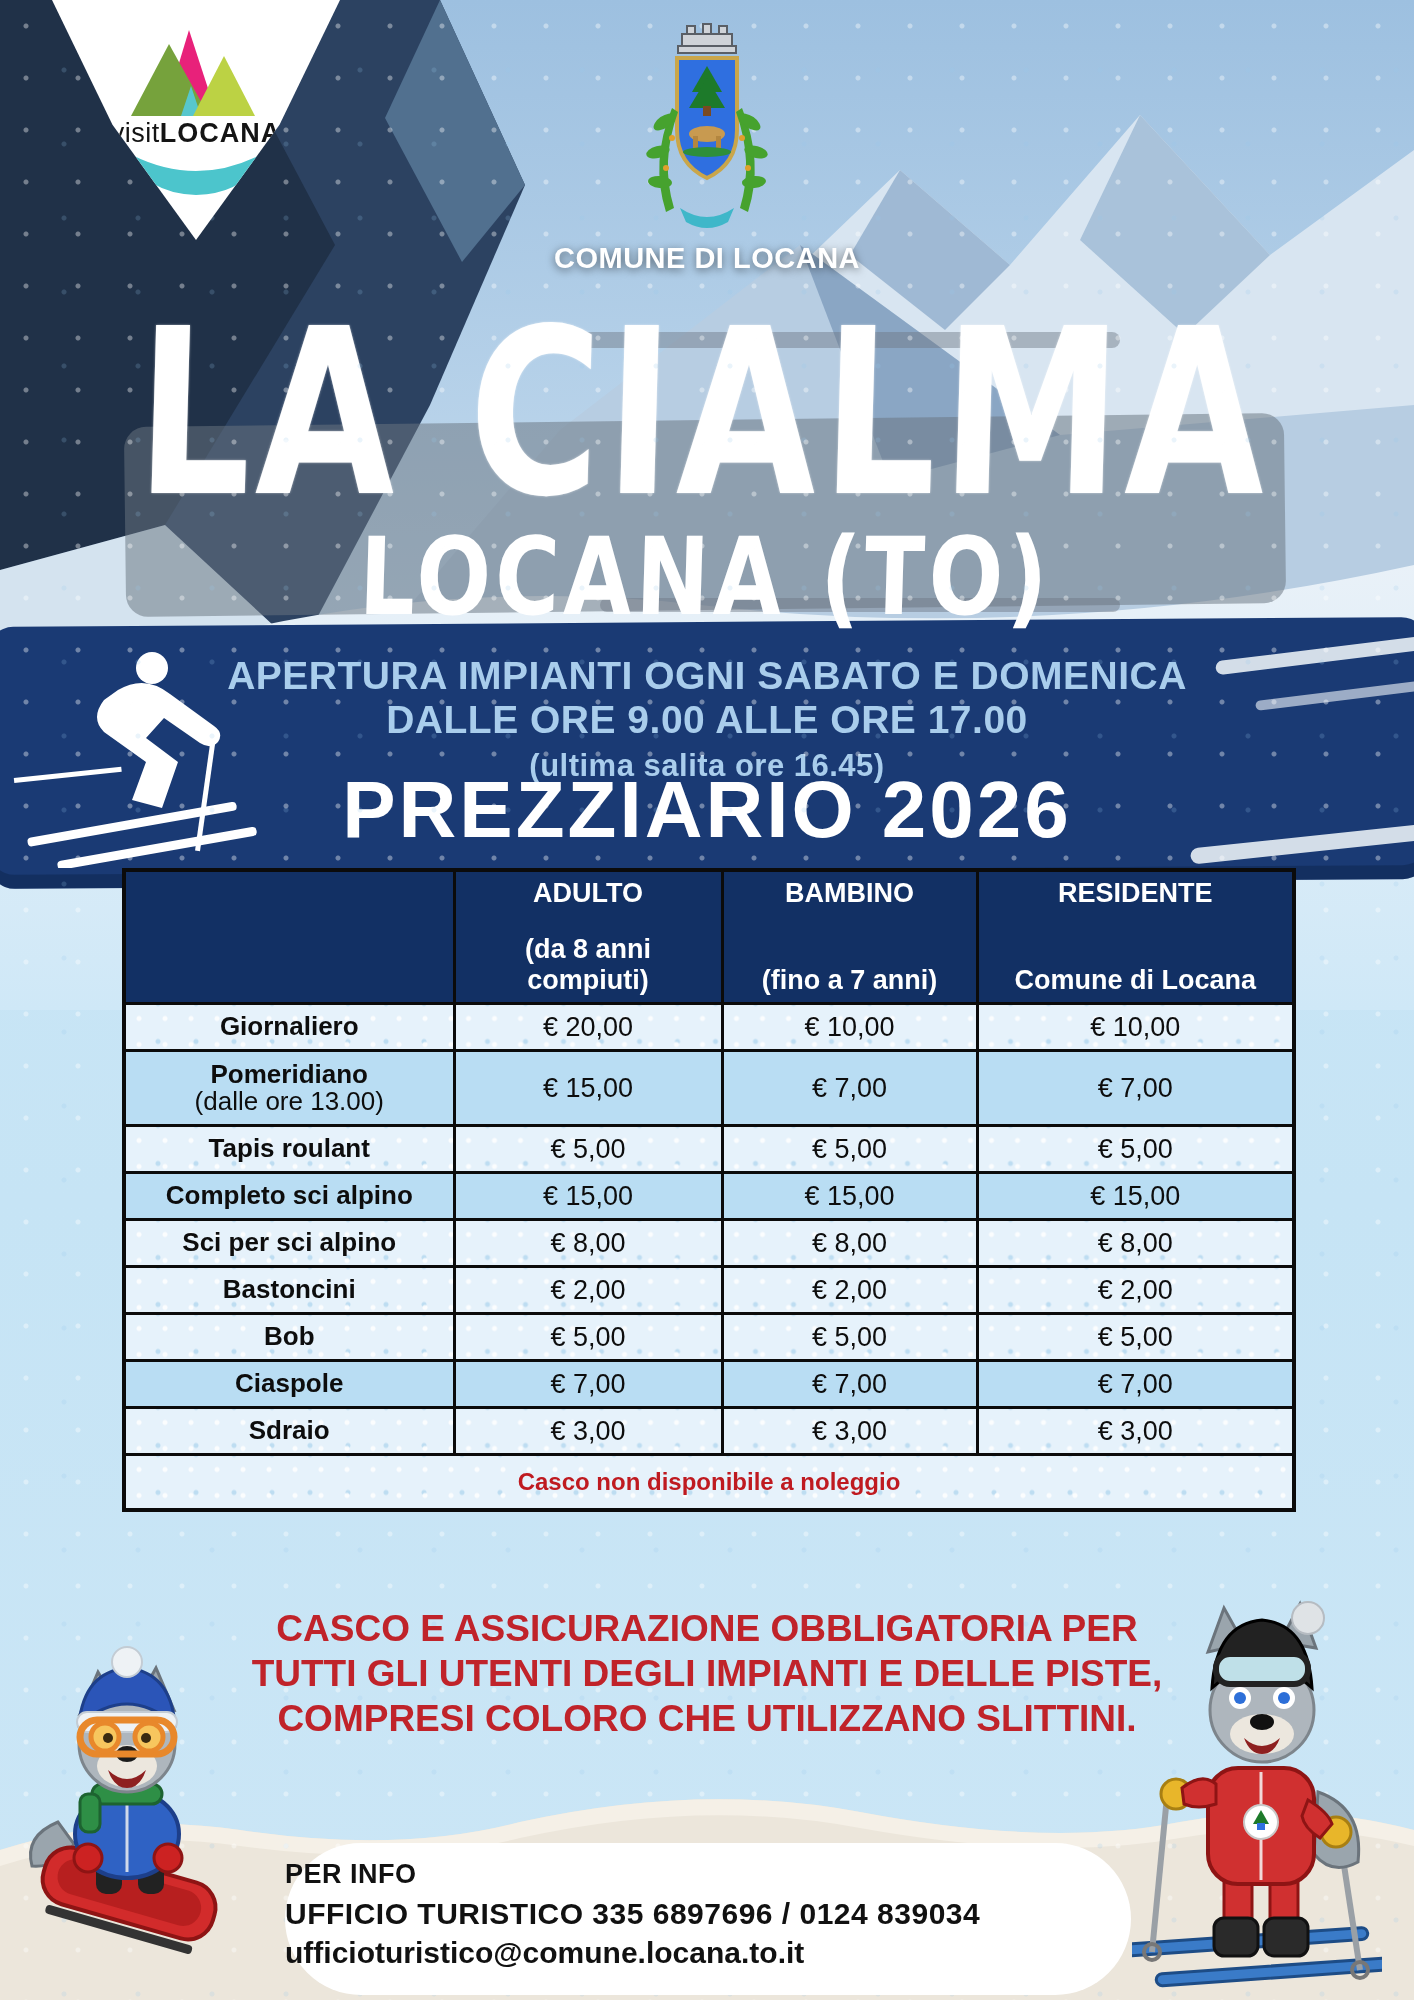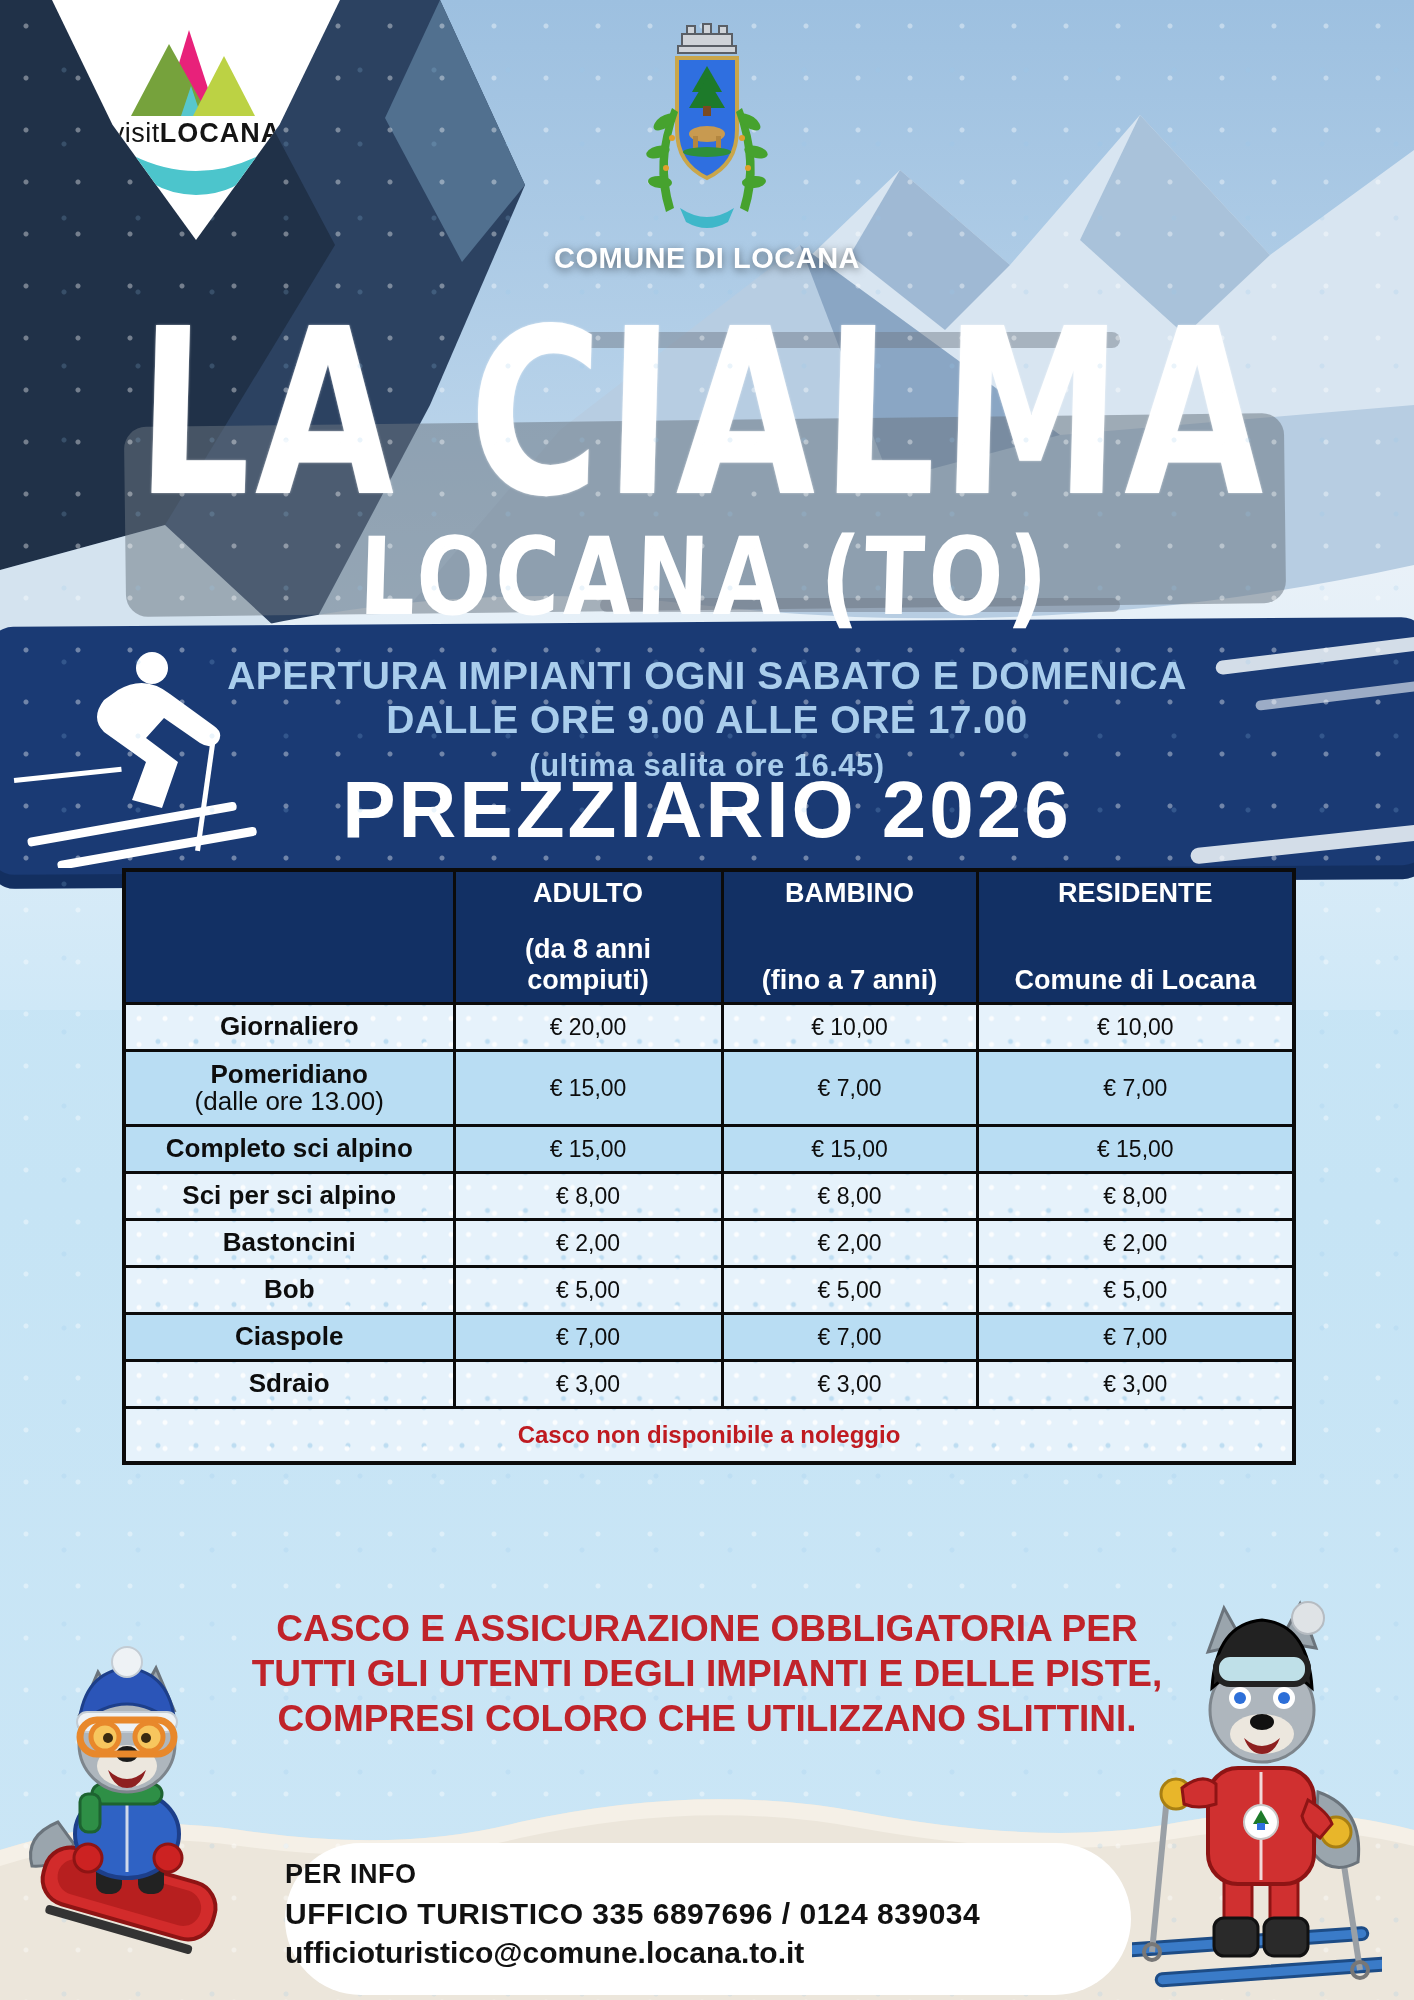--- a/index.html
+++ b/index.html
@@ -54,21 +54,21 @@
   
   table.price{position:absolute;left:122px;top:868px;width:1170px;z-index:3;
     border-collapse:collapse;table-layout:fixed;border-radius:32px;}
   table.price,table.price th,table.price td{border:3px solid #0b0b0b;}
   table.price{border-width:4px;}
   th{background:#123064;color:#fff;font-weight:700;font-size:27px;padding:0;vertical-align:top;}
   .th-flex{display:flex;flex-direction:column;justify-content:space-between;align-items:center;
     height:118px;padding:6px 4px;box-sizing:content-box;}
   .th-sub{font-weight:700;}
   .th-sub.narrow{max-width:175px;}
-  td{padding:0;text-align:center;color:#0d0d0d;font-size:23px;height:44px;}
+  td{padding:0;text-align:center;color:#0d0d0d;font-size:27px;height:44px;}
   td.lbl{font-weight:700;font-size:26px;line-height:1.05;}
   tr.tall td{height:72px;}
   .sublbl{display:block;font-weight:400;font-size:26px;}
   tr.snow td{background-color:#e6f2fb;
     background-image:radial-gradient(rgba(255,255,255,.85) 2px,transparent 3px),
                      radial-gradient(rgba(140,195,230,.45) 2px,transparent 3px);
     background-size:26px 26px,38px 38px;background-position:0 0,13px 17px;}
   tr.solid td{background-color:#b9ddf3;}
   tr.note-row td{height:52px;color:#bf1a20;font-weight:700;font-size:24px;}
   
@@ -240,20 +240,26 @@
         <td>€ 10,00</td>
       </tr>
       <tr class="solid tall">
         <td class="lbl">
           <span>Pomeridiano</span>
           <span class="sublbl">(dalle ore 13.00)</span>
         </td>
         <td>€ 15,00</td>
         <td>€ 7,00</td>
         <td>€ 7,00</td>
+      </tr>
+      <tr class="snow">
+        <td class="lbl">Tapis roulant</td>
+        <td>€ 5,00</td>
+        <td>€ 5,00</td>
+        <td>€ 5,00</td>
       </tr>
       <tr class="solid">
         <td class="lbl">Completo sci alpino</td>
         <td>€ 15,00</td>
         <td>€ 15,00</td>
         <td>€ 15,00</td>
       </tr>
       <tr class="snow">
         <td class="lbl">Sci per sci alpino</td>
         <td>€ 8,00</td>

